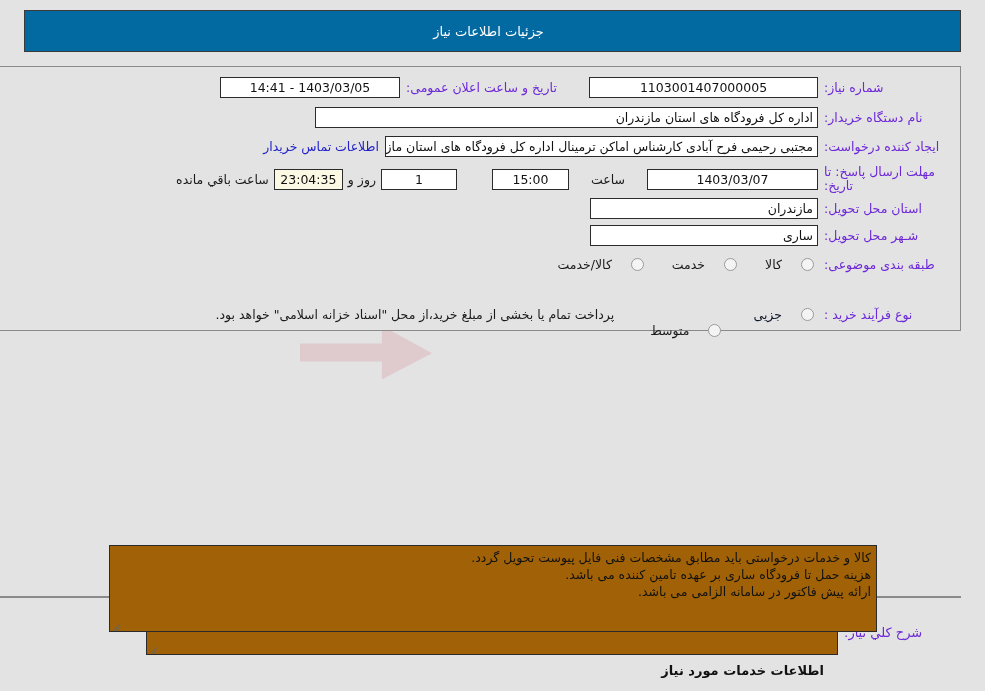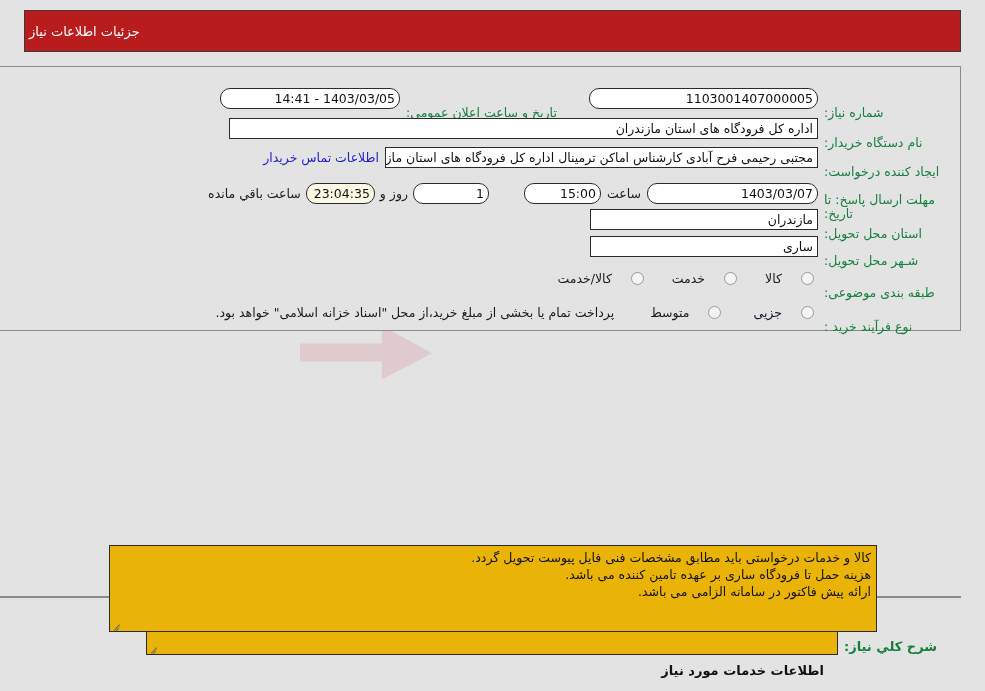--- a/index.html
+++ b/index.html
@@ -17,26 +17,26 @@
     direction: rtl;
   }
 
   
   .header-bar {
     position: absolute;
     top: 10px;
     right: 24px;
     left: 24px;
     height: 42px;
-    background: #b91c1c;
+    background: #0369a1;
     border: 1px solid #3a3a3a;
     box-sizing: border-box;
     display: flex;
     align-items: center;
-    justify-content: flex-end;
+    justify-content: center;
     padding: 0 12px 0 4px;
   }
   .header-title {
     color: #ffffff;
     font-size: 13px;
     line-height: 1;
   }
 
   
   .panel {
@@ -52,42 +52,41 @@
 
   
   .frow {
     position: absolute;
     display: flex;
     align-items: center;
     white-space: nowrap;
   }
   .lbl {
     font-size: 12.5px;
-    color: #15803d;
+    color: #6d28d9;
     text-align: left;
     padding-left: 6px;
     box-sizing: border-box;
-    margin-top: 28px;
-  }
-  .lbl-b { font-weight: bold; }
+  }
+  .lbl-b { font-weight: normal; }
 
   .fld {
     background: #ffffff;
     border: 1px solid #2b2b2b;
     box-sizing: border-box;
     height: 21px;
     line-height: 19px;
     font-size: 12.5px;
     color: #111;
     padding: 0 4px;
     overflow: hidden;
     text-overflow: clip;
     white-space: nowrap;
   }
-  .fld.center { text-align: right; border-radius: 10px; }
+  .fld.center { text-align: center; }
   .fld.right  { text-align: right; }
   .fld.yellow { background: #fbf8e3; }
 
   .side-note {
     font-size: 12.5px;
     color: #1a1a1a;
     white-space: nowrap;
   }
   .link {
     color: #2222cc;
@@ -106,21 +105,21 @@
     box-sizing: border-box;
     vertical-align: middle;
     margin: 0 4px;
   }
   .ritem { display: inline-flex; align-items: center; gap: 13px; font-size: 12.5px; color: #1a1a1a; }
   .ritem .rlabel { margin: 0 2px; }
   .rlabel.blue { color: #0f172a; }
 
   
   .ta {
-    background: #eab308;
+    background: #a16207;
     border: 1px solid #2b2b2b;
     box-sizing: border-box;
     font-size: 12.5px;
     color: #111;
     padding: 3px 5px 0 5px;
     line-height: 17px;
     overflow: hidden;
     position: relative;
     text-align: right;
   }
@@ -214,33 +213,33 @@
     <span class="lbl" style="width:130px;">شماره نیاز:</span>
     <span class="fld center" style="width:229px;">1103001407000005</span>
   </div>
   <div class="frow" style="top:10px; right:380px;">
     <span class="lbl" style="width:180px;">تاریخ و ساعت اعلان عمومی:</span>
     <span class="fld center" style="width:180px;">1403/03/05 - 14:41</span>
   </div>
 
   <div class="frow" style="top:40px; right:12px;">
     <span class="lbl" style="width:130px;">نام دستگاه خریدار:</span>
-    <span class="fld right" style="width:589px;">اداره کل فرودگاه های استان مازندران</span>
+    <span class="fld right" style="width:503px;">اداره کل فرودگاه های استان مازندران</span>
   </div>
 
   <div class="frow" style="top:69px; right:12px;">
     <span class="lbl" style="width:130px;">ایجاد کننده درخواست:</span>
     <span class="fld right" style="width:433px;">مجتبی رحیمی فرح آبادی کارشناس اماکن ترمینال اداره کل فرودگاه های استان مازندران</span>
     <a class="link" style="margin-right:6px;text-align:right;" href="#">اطلاعات تماس خریدار</a>
   </div>
 
   <div class="frow" style="top:98px; right:12px;">
     <span class="lbl" style="width:130px; white-space:normal; line-height:14px; text-align:left;">مهلت ارسال پاسخ: تا تاریخ:</span>
     <span class="fld center" style="width:171px;">1403/03/07</span>
-    <span class="side-note" style="margin:0 6px;">ساعت</span>
+    <span class="side-note" style="margin:0 22px;">ساعت</span>
     <span class="fld center" style="width:77px;">15:00</span>
     <span class="fld center" style="width:76px; margin-right:35px;">1</span>
     <span class="side-note" style="margin:0 5px;">روز و</span>
     <span class="fld center yellow" style="width:69px;">23:04:35</span>
     <span class="side-note" style="margin-right:5px;">ساعت باقي مانده</span>
   </div>
 
   <div class="frow" style="top:131px; right:12px;">
     <span class="lbl" style="width:130px;">استان محل تحویل:</span>
     <span class="fld right" style="width:228px;">مازندران</span>
@@ -266,21 +265,21 @@
       <span class="rlabel">کالا/خدمت</span>
     </span>
   </div>
 
   <div class="frow" style="top:224px; right:12px;">
     <span class="lbl" style="width:130px;">نوع فرآیند خرید :</span>
     <span class="ritem">
       <span class="radio"></span>
       <span class="rlabel blue">جزیی</span>
     </span>
-    <span class="ritem" style="margin-right:26px;">
+    <span class="ritem" style="margin-right:26px;margin-top:32px;">
       <span class="radio"></span>
       <span class="rlabel">متوسط</span>
     </span>
     <span class="side-note" style="margin-right:34px;text-align:right;">پرداخت تمام یا بخشی از مبلغ خرید،از محل "اسناد خزانه اسلامی" خواهد بود.</span>
   </div>
 </div>
 
 <div class="panel content" style="top:331px; bottom:54px;">
 
   <div class="frow" style="top:12px; right:12px;">

